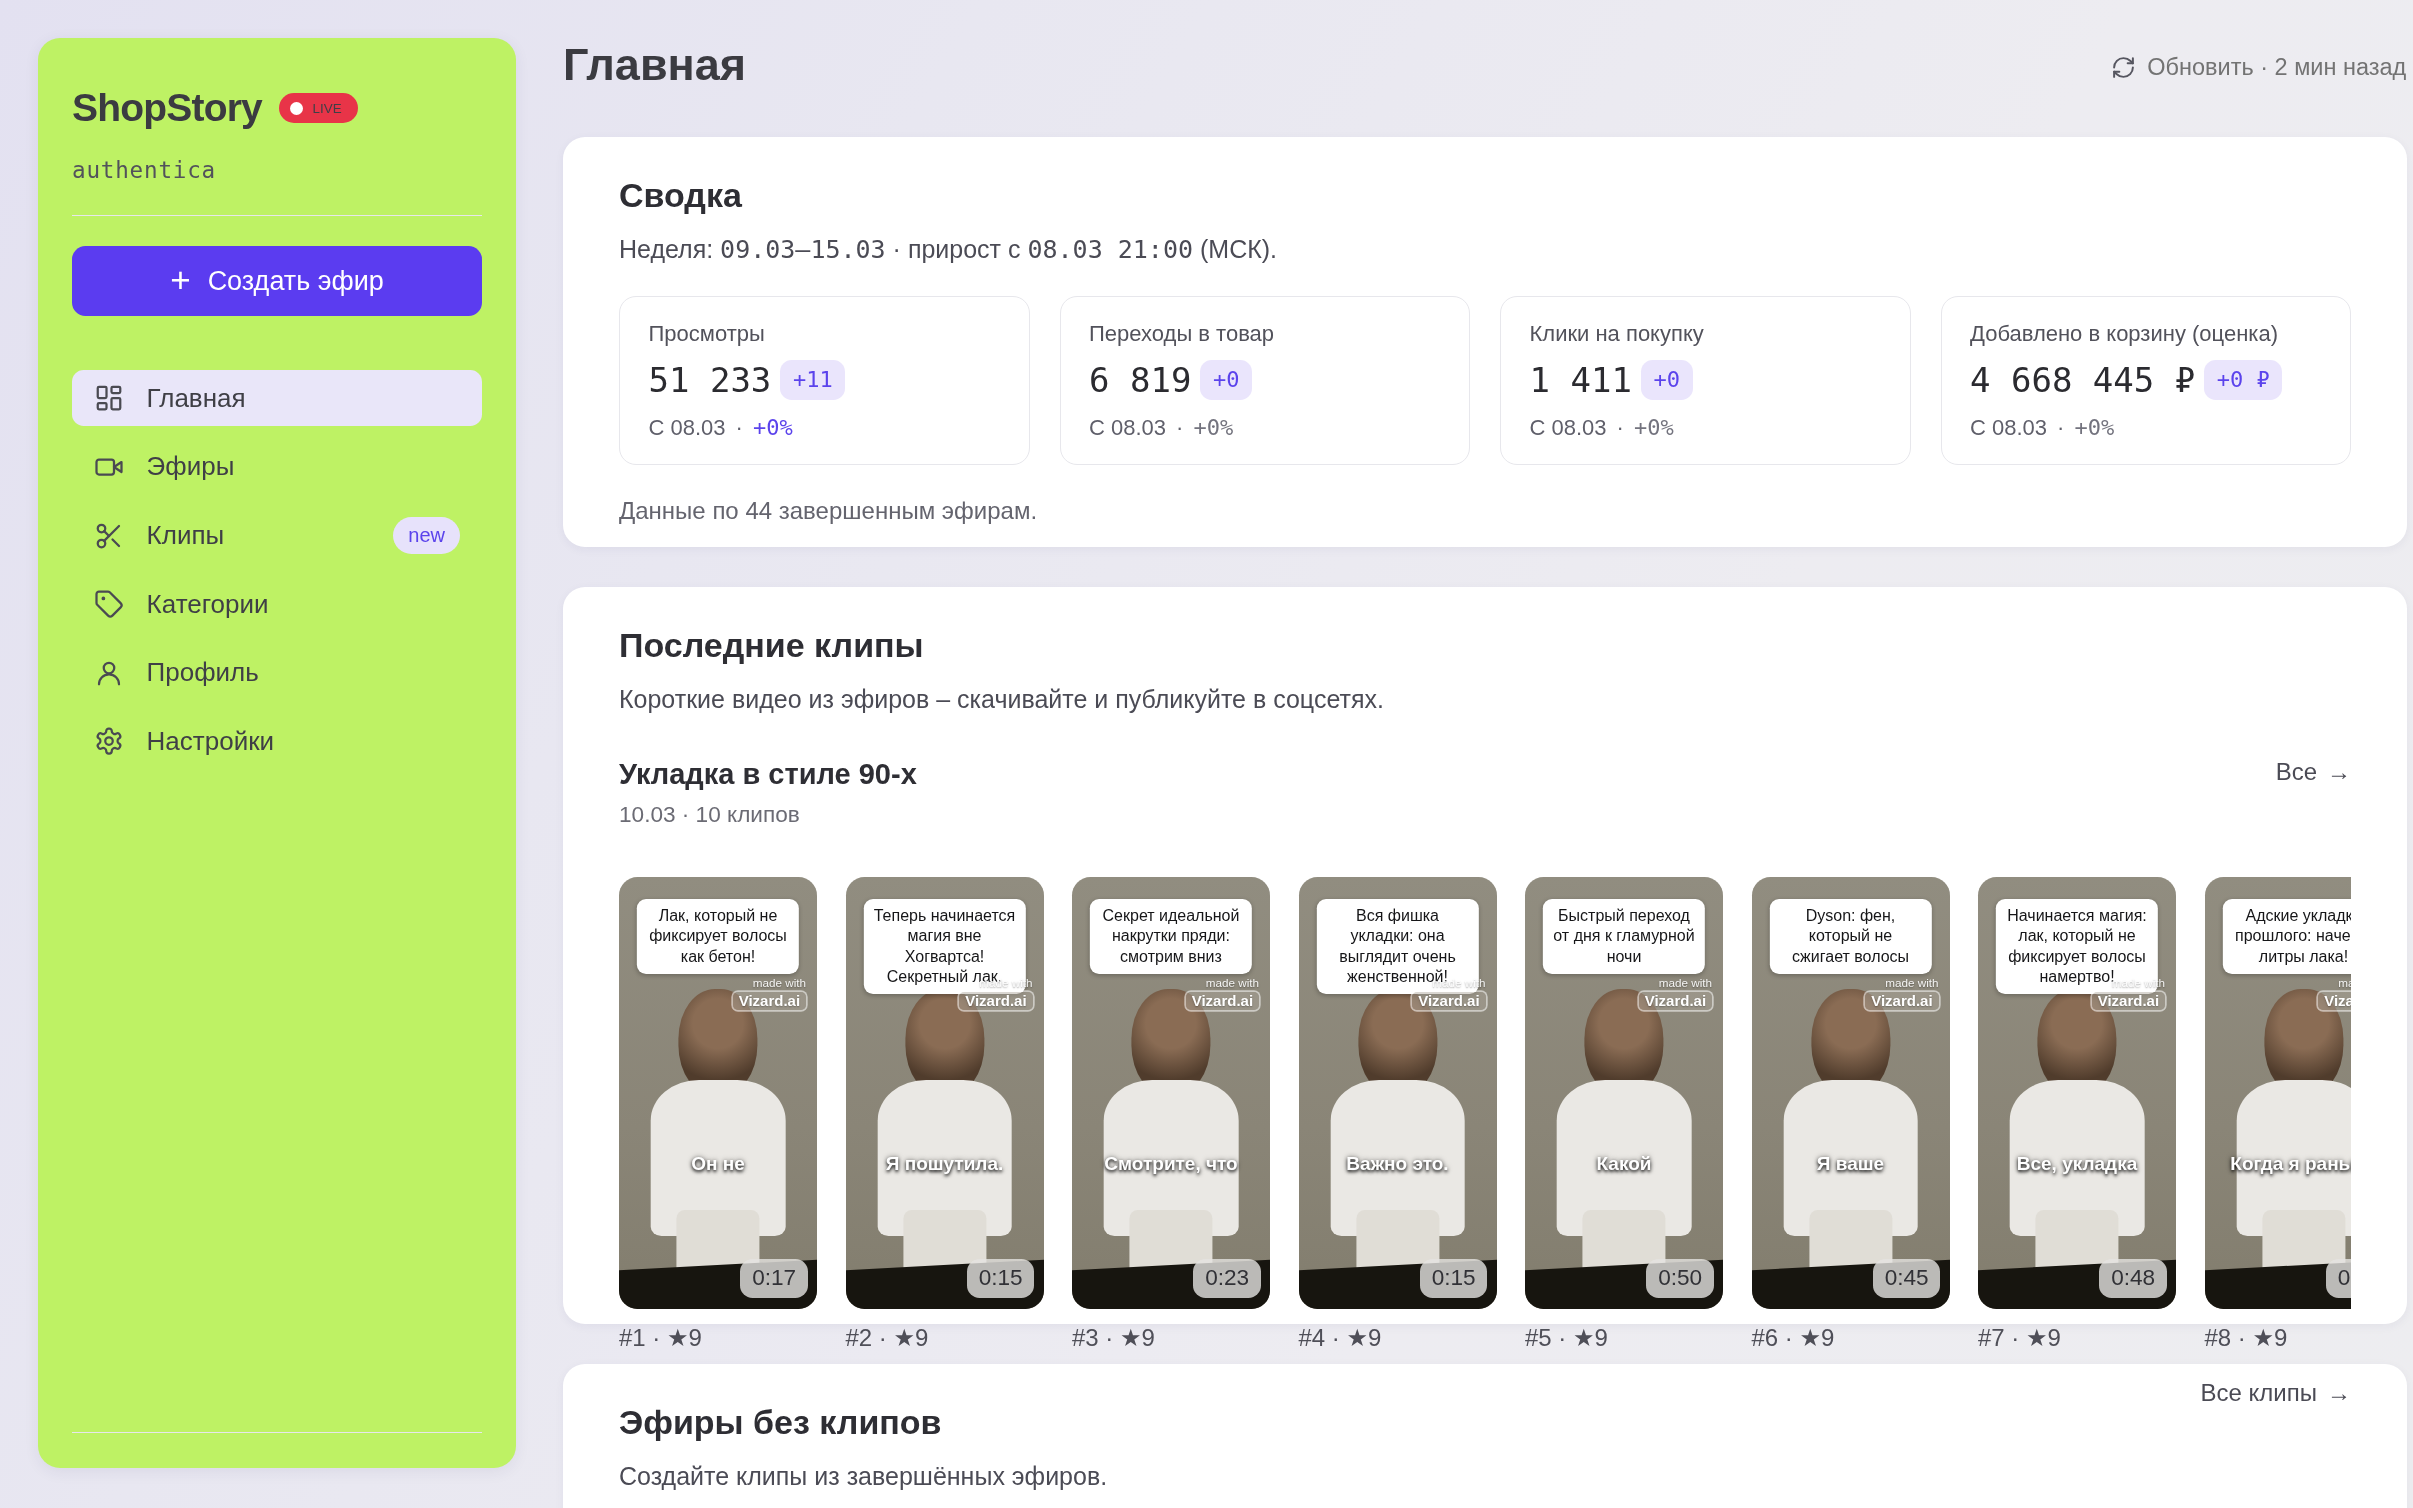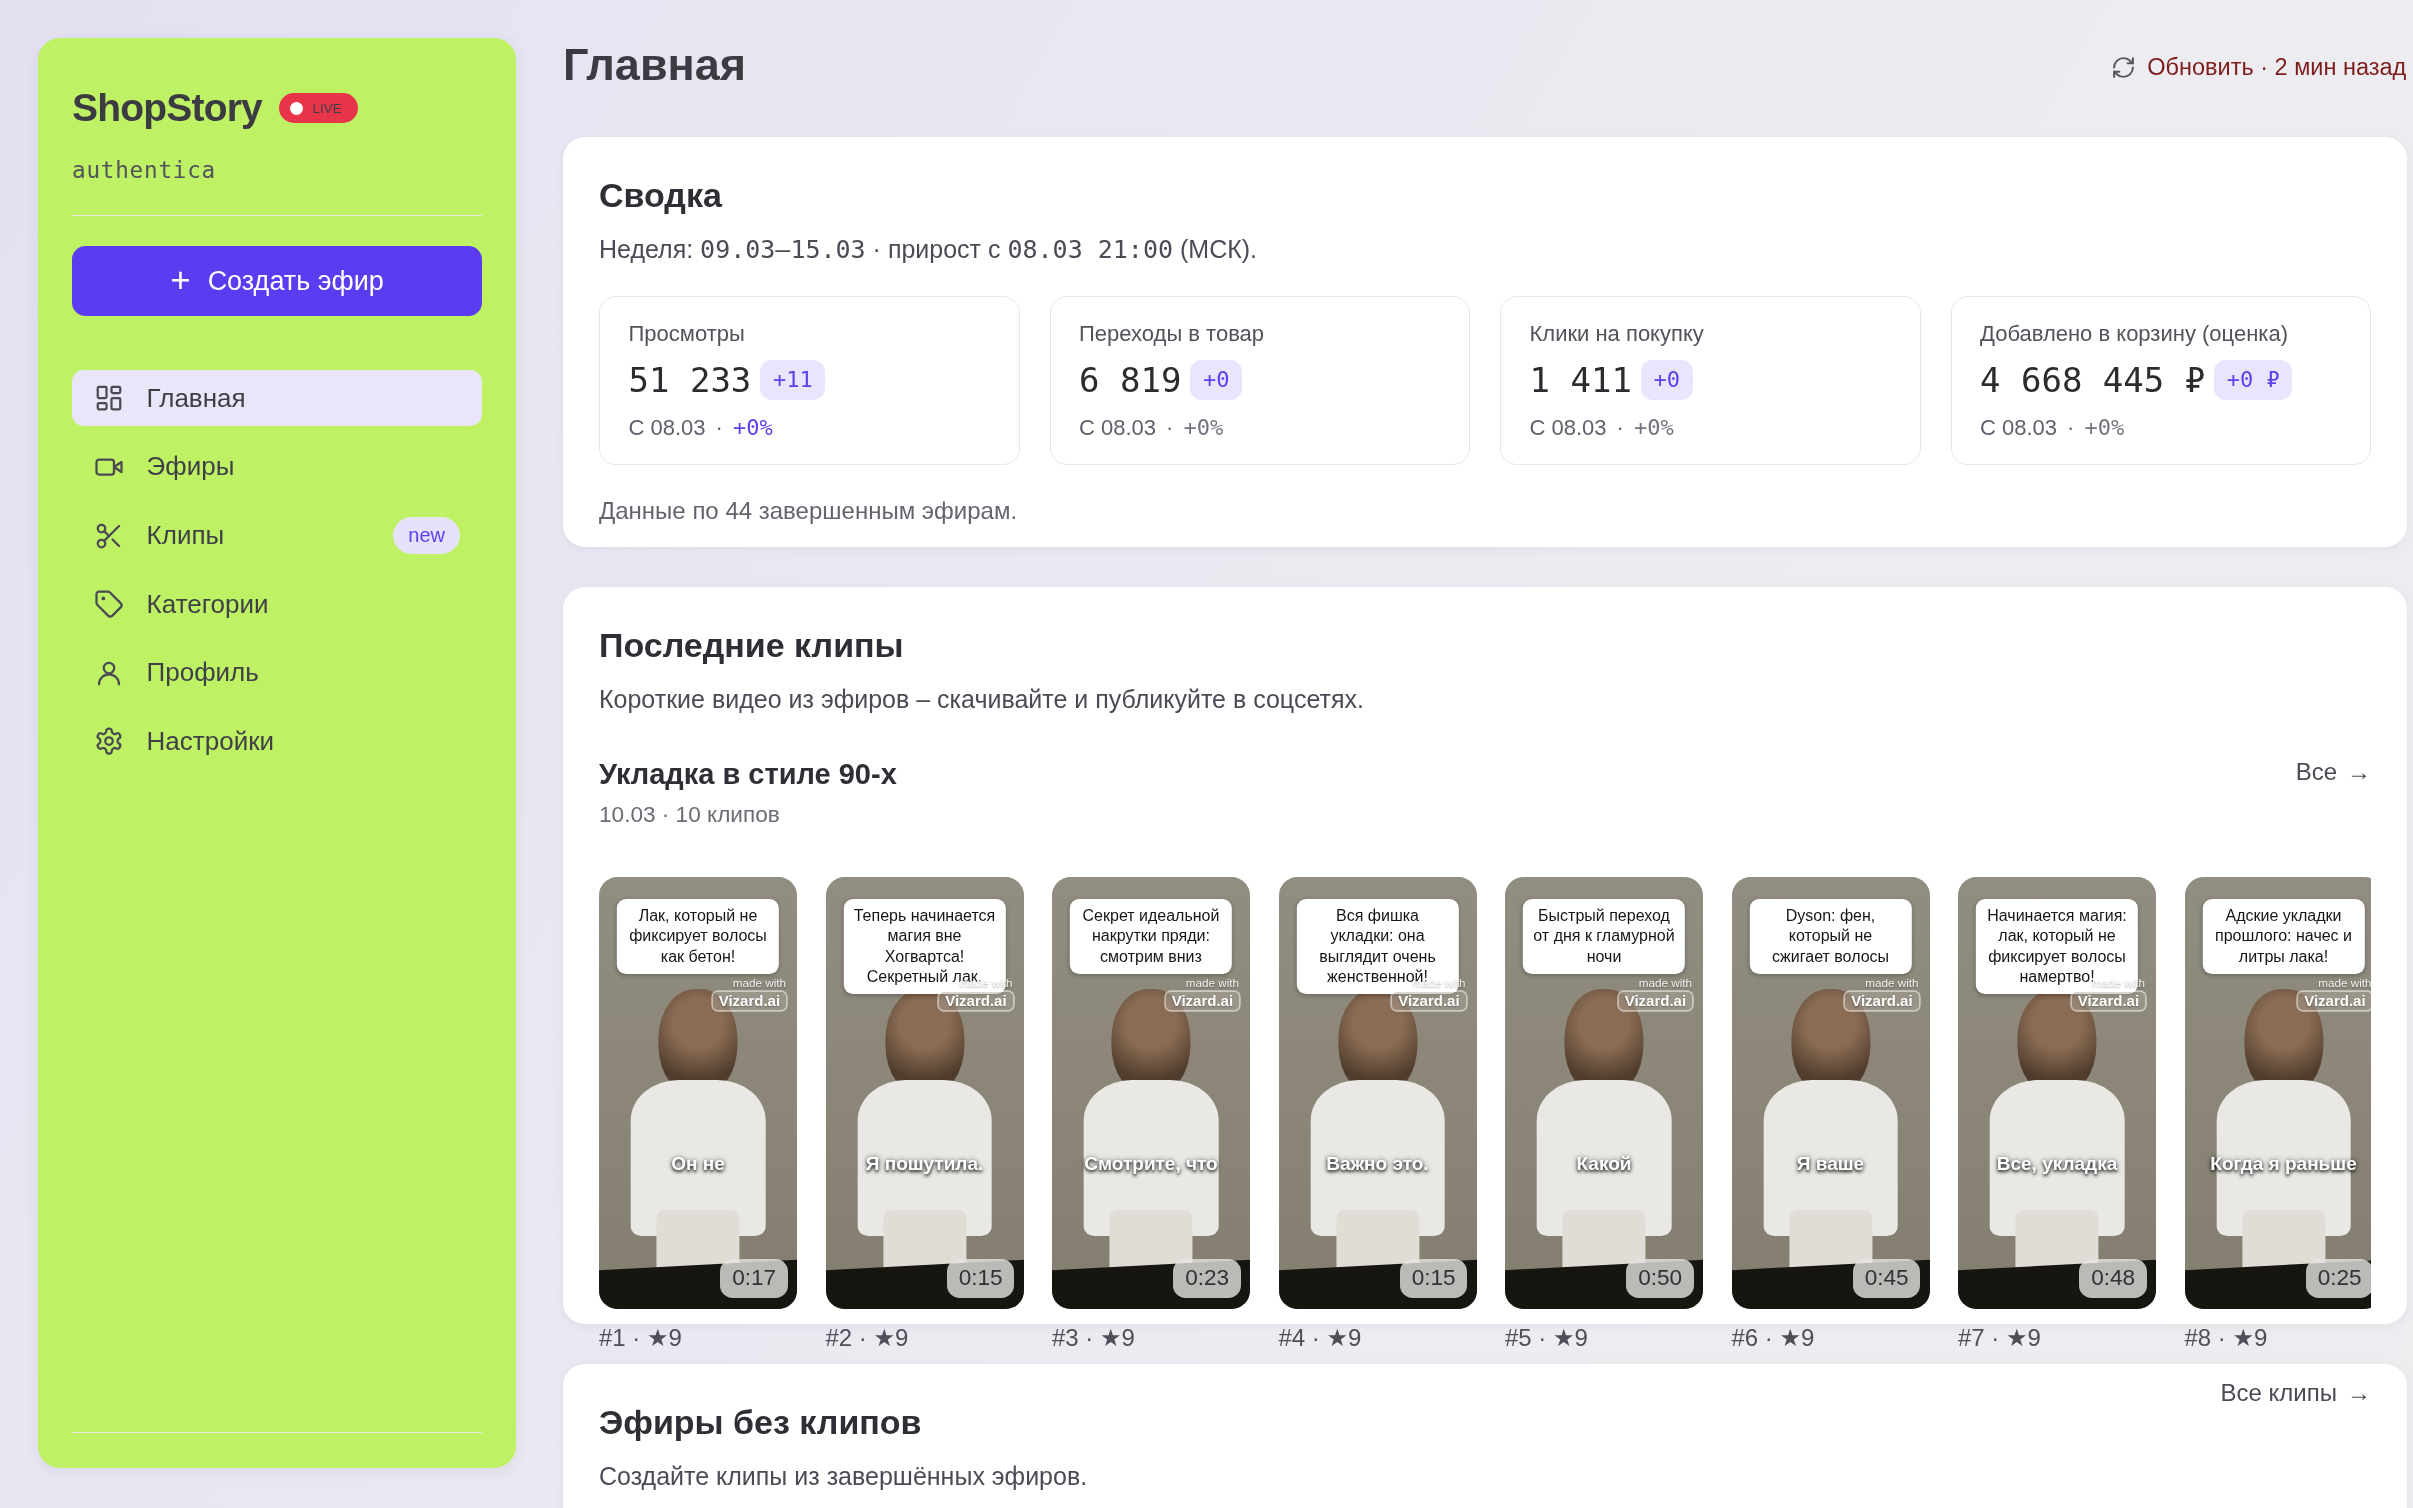--- a/index.html
+++ b/index.html
@@ -53,28 +53,28 @@
     background:#f1f0f4; border:1.7px solid #d8d8df; border-radius:13.4px;
     display:flex; align-items:center; gap:17px; padding:0 23.5px;
     font-family:"Liberation Sans", sans-serif; font-size:25px; font-weight:600; color:#27272b;
   }
   .logout-btn svg { width:27px; height:27px; stroke:#27272b; }
 
   
   .page-title { position:absolute; left:563px; top:39px; font-size:45px; font-weight:700; color:#3b3b41; }
   .refresh-row {
     position:absolute; right:6.7px; top:54px; display:flex; align-items:center; gap:11.7px;
-    font-size:23.5px; color:#7f1d1d; cursor:pointer;
+    font-size:23.5px; color:#737373; cursor:pointer;
   }
   .refresh-row svg { width:25px; height:25px; stroke:#565660; }
 
   .main-col { position:absolute; left:563px; top:137px; width:1844px; }
   .card {
     background:#ffffff; border-radius:22px; box-shadow:0 2.5px 10px rgba(45,40,90,.05);
-    padding:39px 36px; margin-bottom:40px;
+    padding:39px 56px; margin-bottom:40px;
   }
   .card h2 { font-size:34px; font-weight:600; color:#2e2e34; }
   .card-sub { margin-top:20px; font-size:25px; color:#4b4b55; }
 
   
   .card-summary { height:410px; }
   .stats-row { margin-top:32px; display:flex; gap:30px; }
   .stat-card { flex:1; border:1.7px solid #e7e7ec; border-radius:17px; padding:23.5px 28.5px; background:#fff; }
   .stat-label { font-size:22px; color:#52525b; }
   .stat-value-row { margin-top:13.4px; display:flex; align-items:center; gap:9px; }

